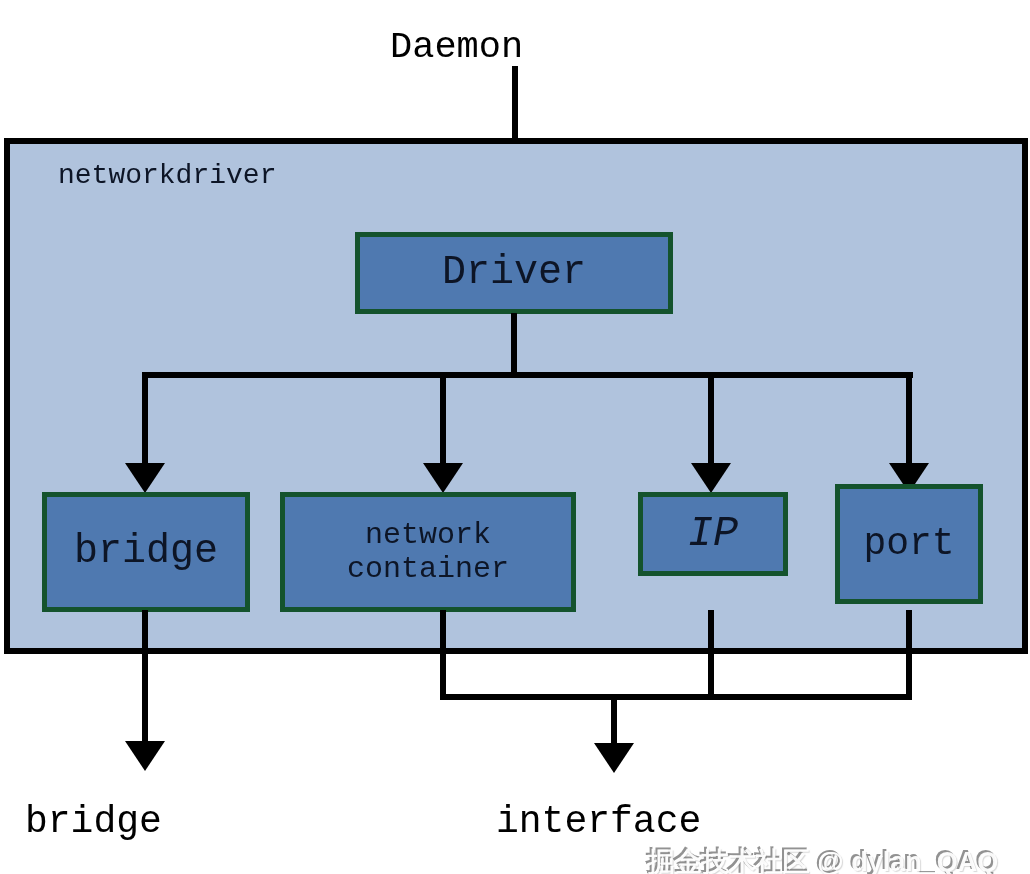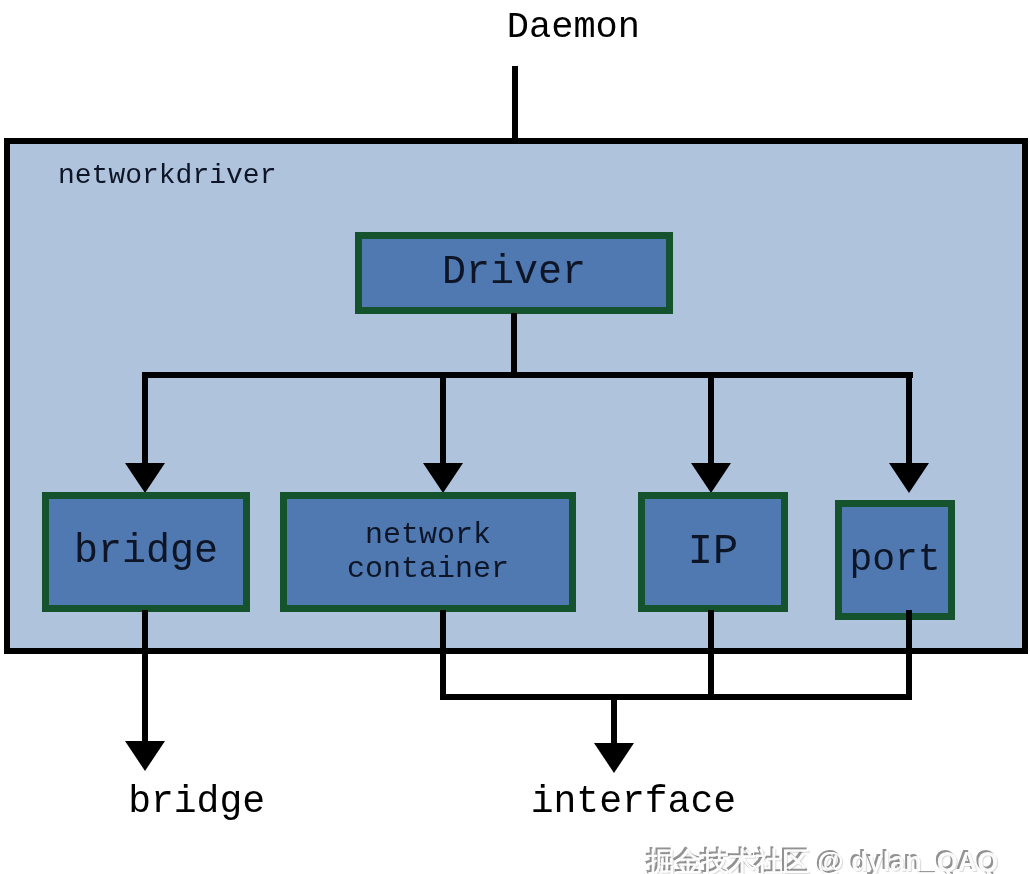--- a/index.html
+++ b/index.html
@@ -1,42 +1,42 @@
 <!DOCTYPE html>
 <html><head>
 <meta charset="utf-8">
 <style>
   html,body { margin:0; padding:0; background:#ffffff; }
   .canvas {
     position:relative; width:1030px; height:874px; background:#ffffff;
     font-family:"Liberation Mono","DejaVu Sans Mono",monospace;
     overflow:hidden;
   }
-  .lbl { position:absolute; color:#000; text-align:right; white-space:nowrap; }
+  .lbl { position:absolute; color:#000; text-align:left; white-space:nowrap;margin-top:20px; }
   .line { position:absolute; background:#000; }
   .ah { position:absolute; width:0; height:0;
         border-left:20px solid transparent; border-right:20px solid transparent;
         border-top:30px solid #000; }
   .container-box {
     position:absolute; left:4px; top:138px; width:1024px; height:516px;
     background:#b0c3dd; border:6px solid #000; box-sizing:border-box;
   }
   .node {
-    position:absolute; background:#4f79b0; border:7px solid #14532d;
+    position:absolute; background:#4f79b0; border:5px solid #14532d;
     box-sizing:border-box; display:flex; flex-direction:column;
     align-items:center; justify-content:center;
     color:#0d1526; text-align:center; line-height:1.15;
   }
   .daemon-lbl   { left:390px; top:6px;  width:250px; font-size:37px; }
   .netdrv-lbl   { position:absolute; left:58px; top:160px; font-size:28px; color:#0d1526; }
   .driver-node  { left:355px; top:232px; width:318px; height:82px;  font-size:40px; }
   .bridge-node  { left:42px;  top:492px; width:208px; height:120px; font-size:40px; }
   .netif-node   { left:280px; top:492px; width:296px; height:120px; font-size:30px; }
-  .ip-node      { left:638px; top:492px; width:150px; height:120px; font-size:42px; }
-  .port-node    { left:835px; top:500px; width:120px; height:120px; font-size:38px; }
+  .ip-node      { left:638px; top:492px; width:150px; height:84px; font-size:42px;font-style:italic; }
+  .port-node    { left:835px; top:484px; width:148px; height:120px; font-size:38px; }
   .out-lbl      { font-size:38px; line-height:48px; }
   .bridge-out   { left:25px;  top:778px; width:240px; }
   .docker-out   { left:496px; top:778px; width:240px; }
   .watermark {
     position:absolute; left:628px; top:844px; width:390px;
     font-family:"Liberation Sans","DejaVu Sans",sans-serif;
     font-size:27px; font-weight:bold; color:rgba(255,255,255,0.95);
     text-shadow:-2px -2px 0 rgba(110,110,110,0.75), 1px 1px 1px rgba(190,190,190,0.6);
     white-space:nowrap; text-align:center;
   }

